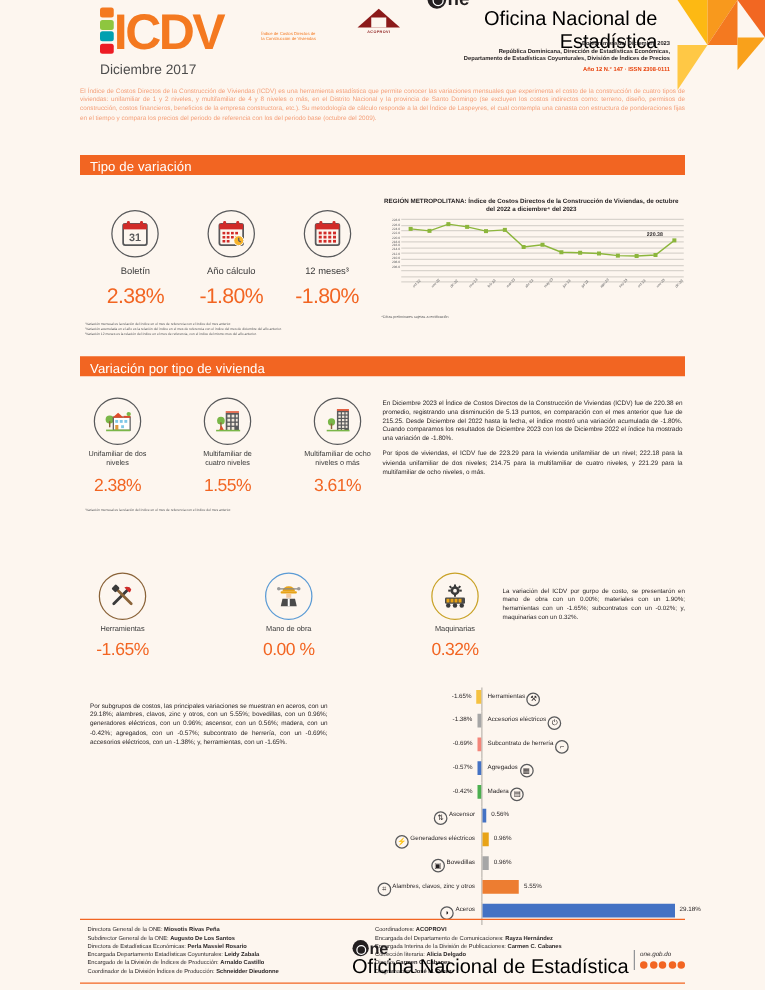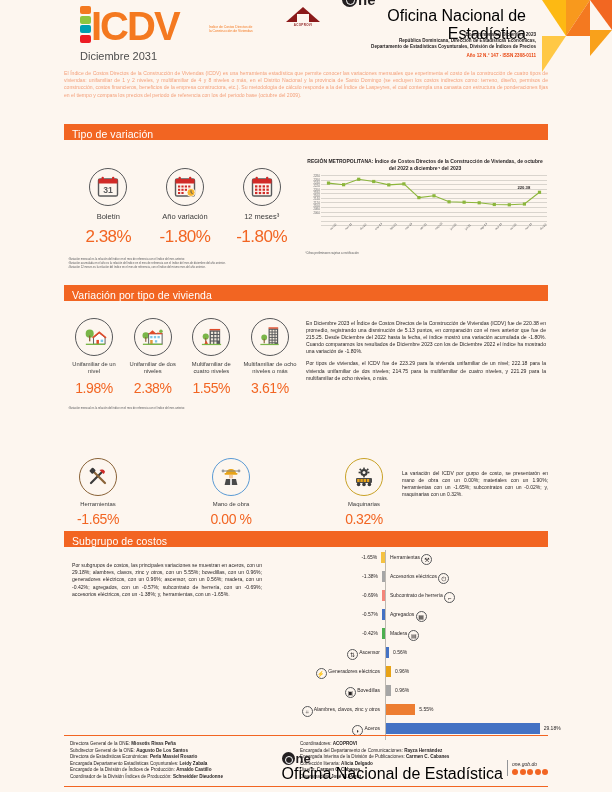--- a/index.html
+++ b/index.html
@@ -145,21 +145,21 @@
 
   <div class="header">
     <div class="logo-wrap">
       <div class="logo">
         <span class="i-dots">
           <span class="d1"></span><span class="d2"></span><span class="d3"></span><span class="d4"></span>
         </span><span class="letters">ICDV</span>
       </div>
       <div class="logo-sub">Índice de Costos Directos de la Construcción de Viviendas</div>
     </div>
-    <div class="date">Diciembre 2031</div>
+    <div class="date">Diciembre 2017</div>
 
     <div class="hdr-right">
       <div class="hdr-logos">
         <div class="acoprovi">
           <div class="mark"></div>
           <div class="txt">ACOPROVI</div>
         </div>
         <div>
           <div class="onelogo">
             <span class="circ"></span>
@@ -213,21 +213,21 @@
               <rect x="8.4" y="13.8" width="2.2" height="2"></rect>
             <rect x="11.8" y="13.8" width="2.2" height="2"></rect>
               <rect x="15.2" y="13.8" width="2.2" height="2"></rect>
             <rect x="5" y="17" width="2.2" height="2"></rect>
               <rect x="8.4" y="17" width="2.2" height="2"></rect>
           </g>
           <circle cx="18" cy="17.5" r="4" fill="#f7b32b" stroke="#fff" stroke-width=".8"></circle>
           <path d="M18 15.2v2.4l1.6 1" stroke="#58595b" stroke-width="1" fill="none"></path>
         </svg>
       </div>
-      <div class="tv-label">Año variación</div>
+      <div class="tv-label">Año cálculo</div>
       <div class="tv-val">-1.80%</div>
     </div>
     <div class="tv-item">
       <div class="circ-icon">
         <svg width="24" height="24" viewBox="0 0 24 24">
           <rect x="2.5" y="4" width="19" height="17" rx="1.6" fill="none" stroke="#58595b" stroke-width="1.4"></rect>
           <rect x="2.5" y="4" width="19" height="4.5" fill="#d12b28"></rect>
           <rect x="5.5" y="1.8" width="2.4" height="4" rx="1.1" fill="#d12b28"></rect>
           <rect x="16" y="1.8" width="2.4" height="4" rx="1.1" fill="#d12b28"></rect>
           <g fill="#d12b28">
@@ -329,35 +329,20 @@
   </div>
 
   <div class="secbar" style="top:285px">
     <span>Variación por tipo de vivienda</span>
   </div>
 
   <div class="vv-icons">
     <div class="vv-item">
       <div class="circ-icon">
         <svg width="25" height="25" viewBox="0 0 26 26">
-          <circle cx="8" cy="9" r="4.2" fill="#7ab648"></circle>
-            <rect x="7.3" y="11" width="1.4" height="6" fill="#8a6338"></rect>
-          <path d="M12 13 L18 8.2 L24 13 v7 h-12z" fill="#fff" stroke="#58595b" stroke-width="1"></path>
-          <path d="M11 13.4 L18 7.6 L25 13.4" fill="none" stroke="#e04b2a" stroke-width="1.6"></path>
-          <rect x="15" y="15.5" width="2.6" height="4.5" fill="#e04b2a"></rect>
-          <rect x="19.4" y="15.2" width="2.6" height="2.6" fill="#7fc8e8"></rect>
-          <rect x="4" y="19.4" width="20" height="1.4" fill="#7ab648"></rect>
-        </svg>
-      </div>
-      <div class="vv-label">Unifamiliar de un nivel</div>
-      <div class="vv-val">1.98%</div>
-    </div>
-    <div class="vv-item">
-      <div class="circ-icon">
-        <svg width="25" height="25" viewBox="0 0 26 26">
           <circle cx="6" cy="11" r="3.4" fill="#7ab648"></circle>
             <rect x="5.4" y="12.5" width="1.2" height="5" fill="#8a6338"></rect>
           <rect x="9" y="9" width="14" height="11" fill="#fff" stroke="#58595b" stroke-width="1"></rect>
           <path d="M8.3 9.6 L13 5.4 L17.6 9.6z" fill="#e04b2a"></path>
           <rect x="17.6" y="8" width="5.6" height="1.6" fill="#e04b2a"></rect>
           <rect x="10.6" y="11.4" width="2.4" height="2.4" fill="#7fc8e8"></rect>
           <rect x="14.4" y="11.4" width="2.4" height="2.4" fill="#7fc8e8"></rect>
           <rect x="18.2" y="11.4" width="2.4" height="2.4" fill="#7fc8e8"></rect>
           <rect x="10.6" y="15.6" width="2.6" height="4.4" fill="#e09a3e"></rect>
           <rect x="15.5" y="15.8" width="2.4" height="2.4" fill="#7fc8e8"></rect>
@@ -493,23 +478,20 @@
           <circle cx="17.4" cy="19.4" r="1.8" fill="#3a3a3a"></circle>
         </svg>
       </div>
       <div class="gc-label">Maquinarias</div>
       <div class="gc-val">0.32%</div>
     </div>
   </div>
 
   <div class="gc-text">La variación del ICDV por gurpo de costo, se presentarón en mano de obra con un 0.00%; materiales con un 1.90%; herramientas con un -1.65%; subcontratos con un -0.02%; y, maquinarias con un 0.32%.</div>
 
-  <div class="secbar" style="top:531px">
-    <span>Subgrupo de costos</span>
-  </div>
 
   <div class="sg-text">Por subgrupos de costos, las principales variaciones se muestran en aceros, con un 29.18%; alambres, clavos, zinc y otros, con un 5.55%; bovedillas, con un 0.96%; generadores eléctricos, con un 0.96%; ascensor, con un 0.56%; madera, con un -0.42%; agregados, con un -0.57%; subcontrato de herrería, con un -0.69%; accesorios eléctricos, con un -1.38%; y, herramientas, con un -1.65%.</div>
 
   <div class="sg-chart" id="sgChart">
       <div class="sg-row">
         <div class="sg-axis"></div>
         <div class="sg-neglab" style="right: 170.713px;">-1.65%</div>
         <div class="sg-negbar" style="width: 3.7125px; left: 105.287px; background: rgb(245, 194, 66);"></div>
         <div class="sg-negcat"><span>Herramientas</span> <span class="sg-ic">⚒</span></div>
       </div>

